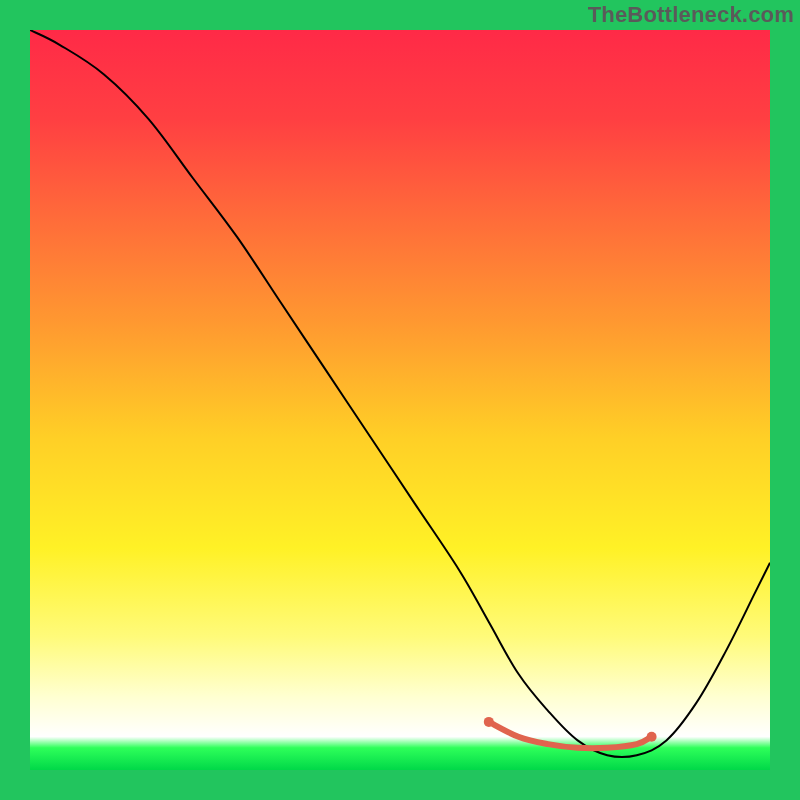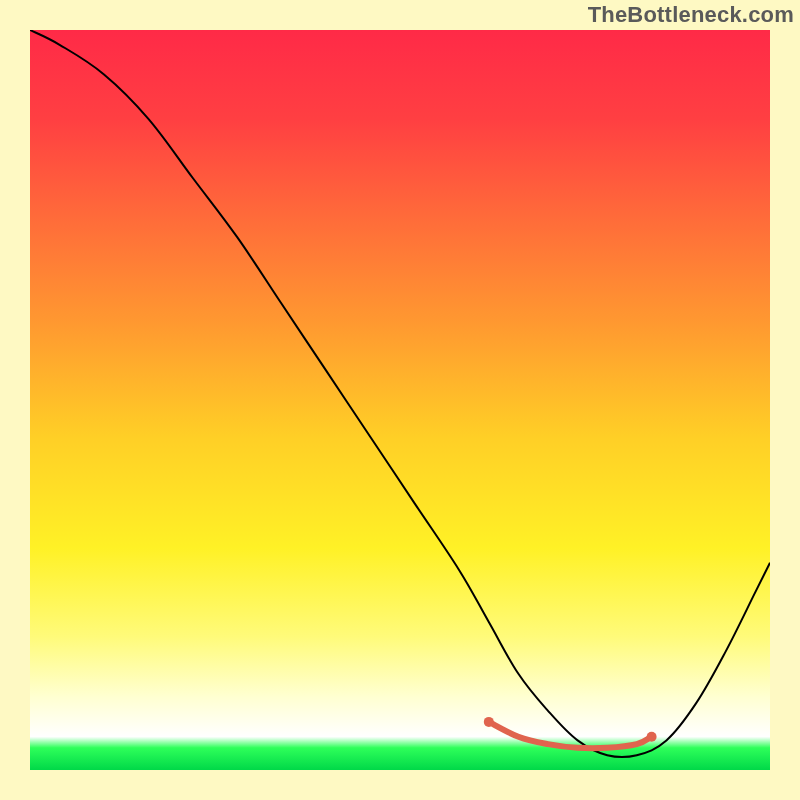--- a/index.html
+++ b/index.html
@@ -8,21 +8,21 @@
     width: 800px;
     height: 800px;
     background: #000000;
     font-family: Arial, Helvetica, sans-serif;
     overflow: hidden;
   }
   .container {
     position: relative;
     width: 800px;
     height: 800px;
-    background: #fef9c3;
+    background: #22c55e;
   }
   .watermark {
     position: absolute;
     top: 2px;
     right: 6px;
     color: #5a5a5a;
     font-size: 22px;
     font-weight: 600;
     letter-spacing: 0.2px;
     z-index: 10;

